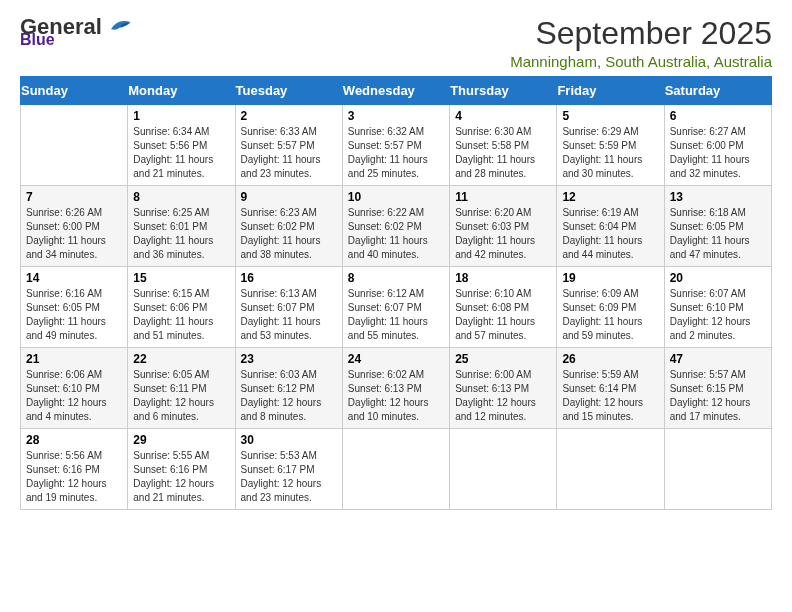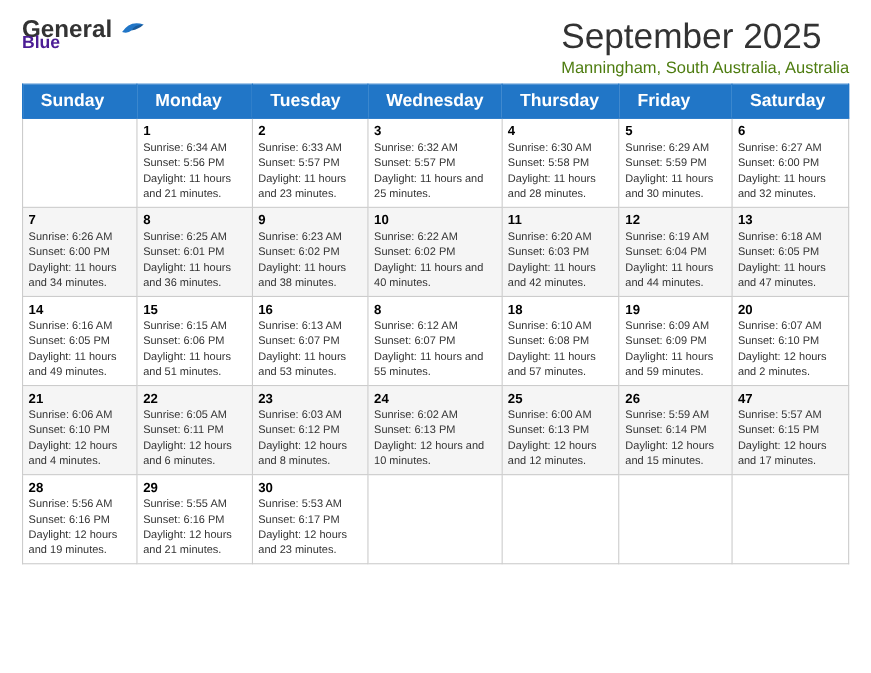--- a/index.html
+++ b/index.html
@@ -27,43 +27,44 @@
       color: #333;
       line-height: 1;
     }
     .logo-bird {
       width: 28px;
       height: 18px;
       margin-left: 52px;
       margin-top: -18px;
     }
     .title-block {
+      text-align: right;
     }
     .main-title {
       font-size: 32px;
       font-weight: normal;
       color: #333;
       line-height: 1.1;
     }
     .subtitle {
       font-size: 15px;
       color: #4d7c0f;
       margin-top: 2px;
     }
     table {
       width: 100%;
       border-collapse: collapse;
       font-size: 11px;
     }
     thead tr th {
       background-color: #2176c7;
       color: #fff;
-      padding: 6px 16px;
+      padding: 6px 0;
       text-align: left;
-      font-size: 16px;
+      font-size: 13px;
       font-weight: bold;
       border: 1px solid #2176c7;
     }
     tbody tr td {
       border: 1px solid #ccc;
       padding: 4px 5px;
       vertical-align: top;
       width: 14.28%;
       height: 80px;
     }

